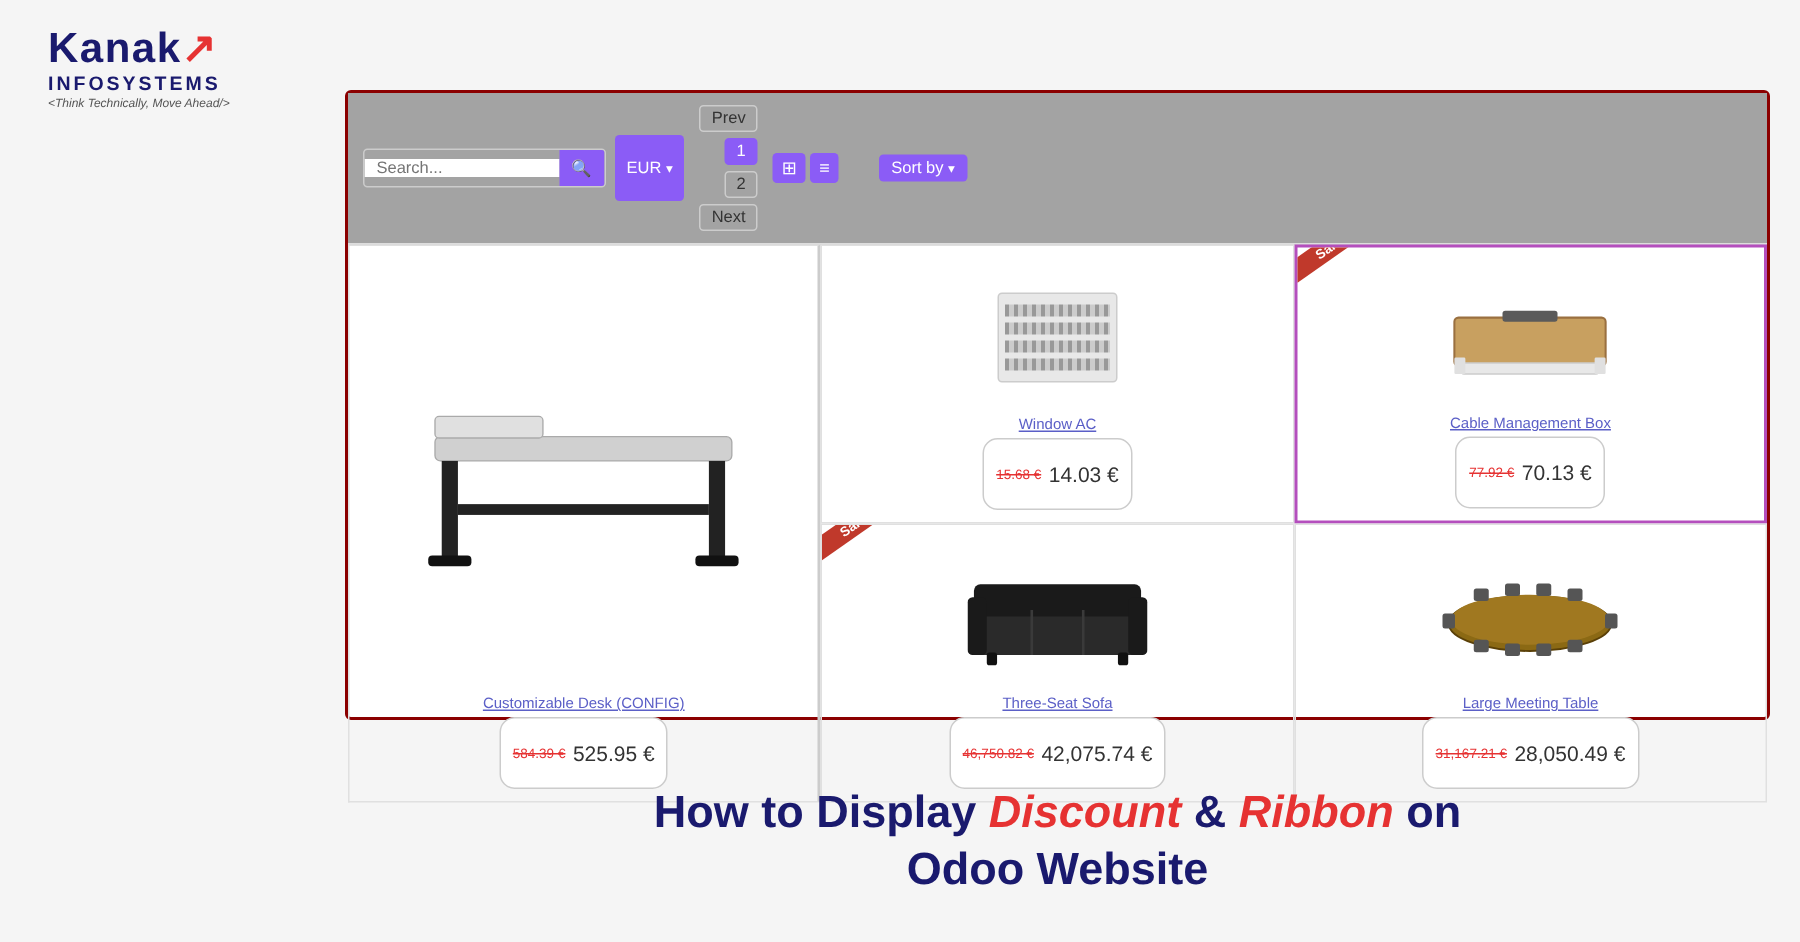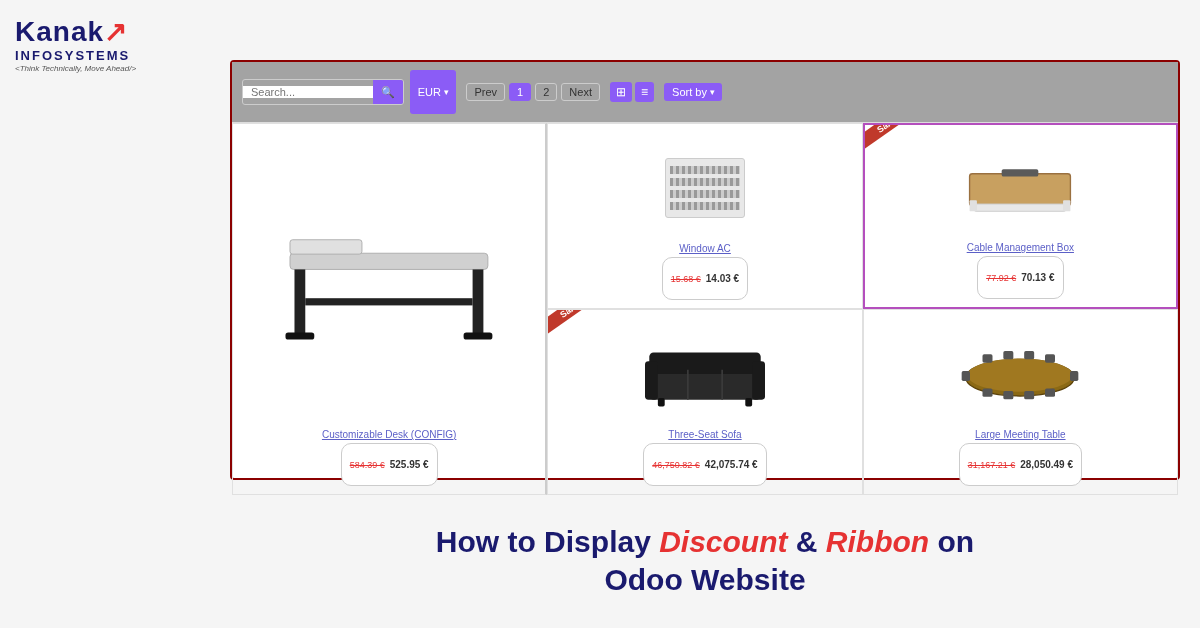--- a/index.html
+++ b/index.html
@@ -9,21 +9,21 @@
       background: #f5f5f5;
       font-family: Arial, sans-serif;
       overflow: hidden;
       position: relative;
     }
 
     
     .logo-area {
       position: absolute;
       top: 18px;
-      left: 15px;
+      left: 32px;
       width: 160px;
     }
     .logo-kanak {
       font-size: 28px;
       font-weight: 900;
       color: #1a1a6e;
       letter-spacing: 1px;
       line-height: 1;
     }
     .logo-kanak span.arrow {
@@ -112,20 +112,21 @@
       align-items: center;
       gap: 3px;
     }
     .eur-btn::after { content: "▾"; font-size: 9px; }
 
     .pagination {
       display: flex;
       align-items: flex-end;
       gap: 4px;
       margin-left: 4px;
+      flex-direction: column;
     }
     .page-btn {
       background: none;
       border: 1px solid #ccc;
       border-radius: 3px;
       padding: 2px 7px;
       font-size: 11px;
       cursor: pointer;
       color: #333;
     }
@@ -154,21 +155,21 @@
       background: #8b5cf6;
       color: white;
       border: none;
       border-radius: 3px;
       padding: 3px 8px;
       font-size: 11px;
       cursor: pointer;
       display: flex;
       align-items: center;
       gap: 3px;
-      margin-left: 4px;
+      margin-left: 21px;
     }
     .sort-btn::after { content: "▾"; font-size: 9px; }
 
     
     .product-grid {
       display: grid;
       grid-template-columns: 1fr 1fr 1fr;
       grid-template-rows: 1fr 1fr;
       height: calc(100% - 44px);
     }
@@ -237,23 +238,23 @@
       background: white;
     }
 
     .old-price {
       font-size: 9px;
       color: #e63232;
       text-decoration: line-through;
     }
 
     .new-price {
-      font-size: 10px;
+      font-size: 14px;
       color: #333;
-      font-weight: bold;
+      font-weight: normal;
     }
 
     
     .desk-svg {
       width: 85%;
       height: 85%;
     }
 
     
     .bottom-heading {

